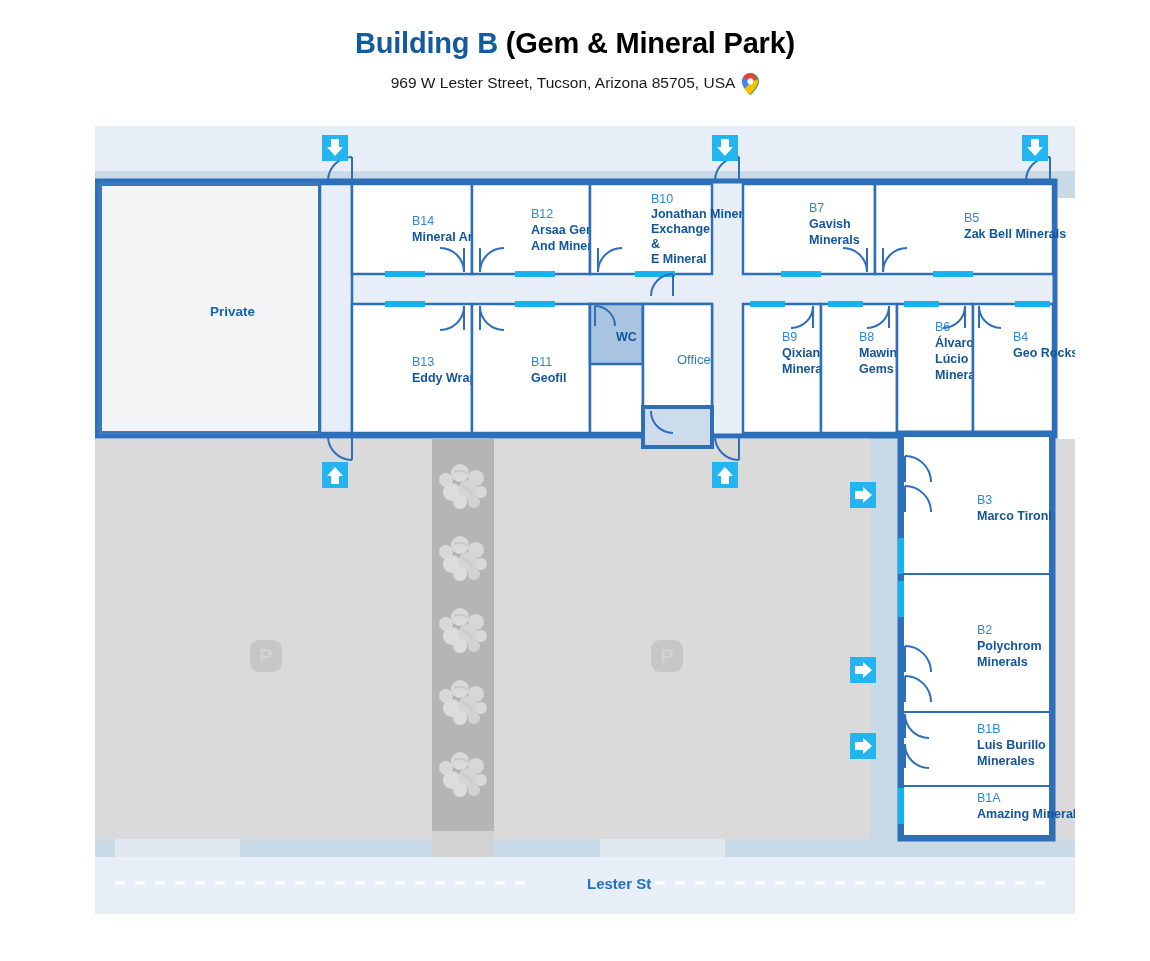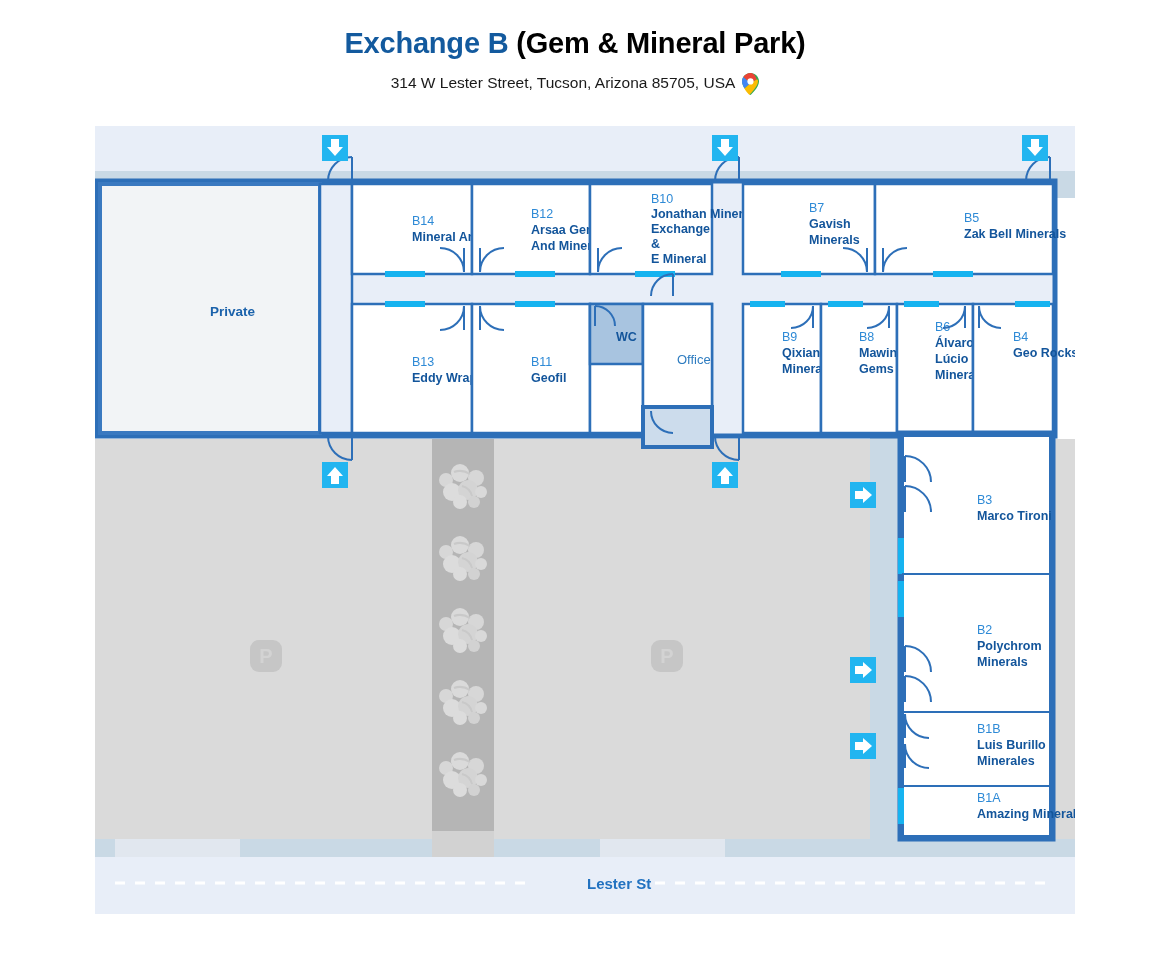--- a/index.html
+++ b/index.html
@@ -36,24 +36,24 @@
   .lbl-street{font-size:15px;fill:#2272c0;font-weight:bold;}
   .lbl-p{font-size:20px;fill:#d3d3d3;font-weight:bold;text-anchor:middle;}
 </style>
 </head>
 <body>
 
 <div id="page">
 
   <div class="header">
     <div class="title">
-      <span class="t-main">Exchange B </span><span class="t-sub">(Gem &amp; Mineral Park)</span>
+      <span class="t-main">Building B </span><span class="t-sub">(Gem &amp; Mineral Park)</span>
     </div>
     <div class="addr">
-      <span>314 W Lester Street, Tucson, Arizona 85705, USA</span>
+      <span>969 W Lester Street, Tucson, Arizona 85705, USA</span>
       <span class="pin">
         <svg width="17" height="22" viewBox="0 0 17 22">
           <path d="M8.5 0C3.8 0 0 3.8 0 8.5c0 6 8.5 13.5 8.5 13.5S17 14.5 17 8.5C17 3.8 13.2 0 8.5 0z" fill="#34a853"></path>
           <path d="M8.5 0C5.4 0 2.7 1.65 1.2 4.1l7.3 6.1 6.1-3.6C13.7 2.7 11.3 0 8.5 0z" fill="#ea4335"></path>
           <path d="M1.2 4.1C.45 5.4 0 6.9 0 8.5c0 2.1 1.05 4.55 2.4 6.9l6.1-5.2z" fill="#4285f4"></path>
           <path d="M14.6 6.6 8.5 10.2 2.4 15.4c1.5 2.6 3.6 5.1 5.1 6.6 2-2.6 8.5-9 8.5-13.5 0-.6-.05-1.2-.2-1.8z" fill="#fbbc04"></path>
           <circle cx="8.5" cy="8.4" r="3.1" fill="#ffffff"></circle>
         </svg>
       </span>
     </div>

